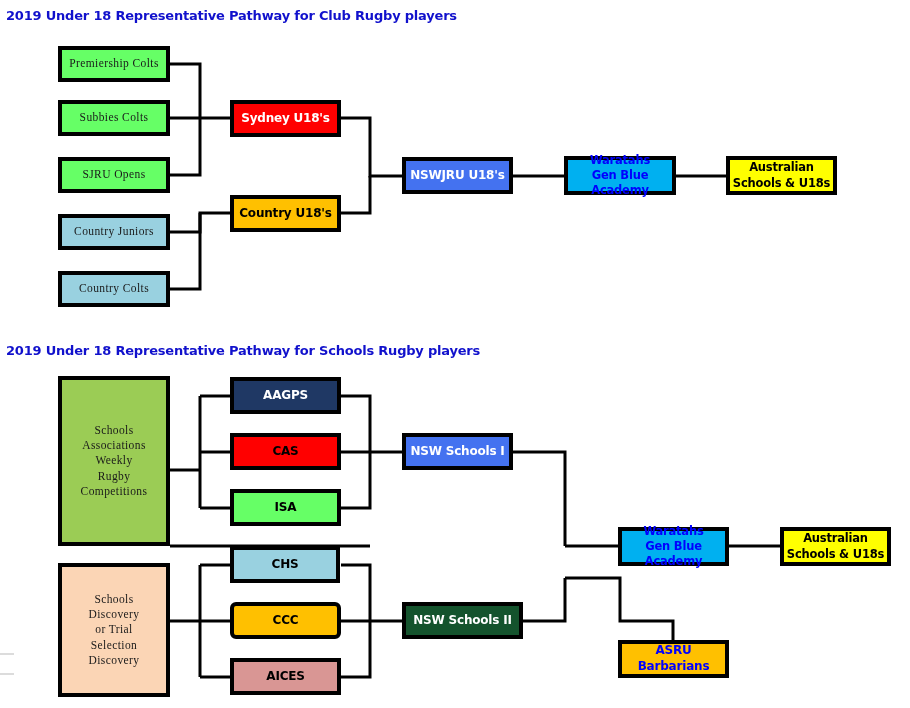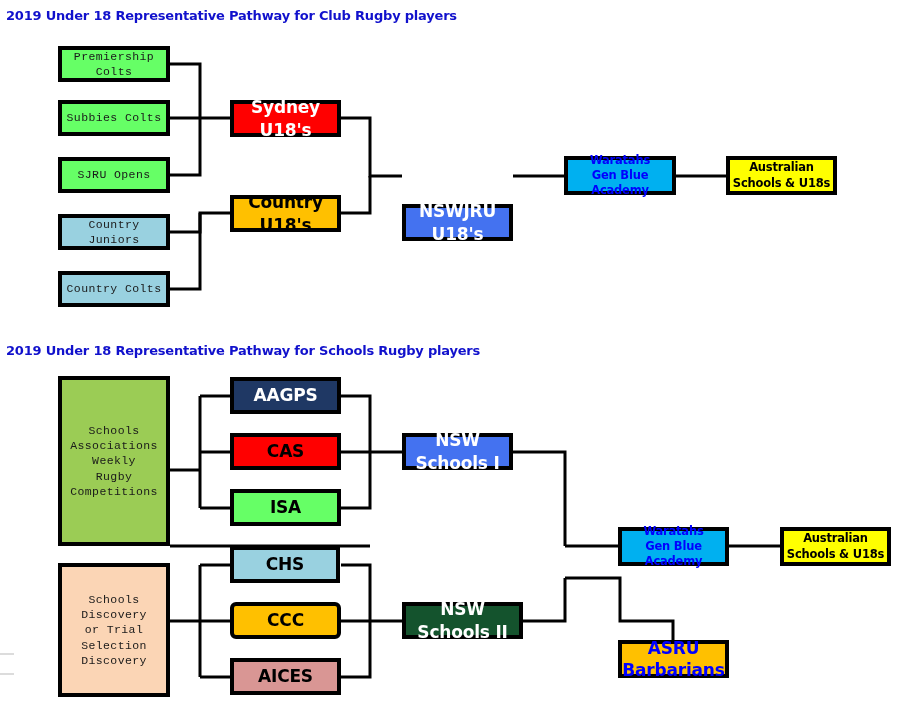--- a/index.html
+++ b/index.html
@@ -40,31 +40,31 @@
     align-items: center;
     justify-content: center;
     text-align: center;
     line-height: 1.32;
     z-index: 5;
   }
   .node .lbl { display: block; width: 100%; padding: 0 2px; }
 
   
   .thin {
-    font-family: Liberation Mono, monospace;
+    font-family: Liberation Serif, serif;
     font-weight: normal;
     font-size: 11.5px;
     color: #1a1a1a;
     letter-spacing: 0.4px;
   }
   
   .bold {
     font-family: "DejaVu Sans", sans-serif;
     font-weight: bold;
-    font-size: 17px;
+    font-size: 12px;
     letter-spacing: -0.2px;
   }
   .bold.sm { font-size: 11.5px; }
 
   .edge-line { stroke: #000000; stroke-width: 3; fill: none; }
   .artifact { position: absolute; background: #dcdcdc; height: 2px; width: 14px; }
 </style>
 </head>
 <body>
 
@@ -138,21 +138,21 @@
   <span class="lbl">Country Colts</span>
 </div>
 
 <div class="node bold" style="left:230px; top:100px; width:111px; height:37px; background:#ff0000; color:#ffffff;">
   <span class="lbl">Sydney U18's</span>
 </div>
 <div class="node bold" style="left:230px; top:195px; width:111px; height:37px; background:#ffc000; color:#000000;">
   <span class="lbl">Country U18's</span>
 </div>
 
-<div class="node bold" style="left:402px; top:157px; width:111px; height:37px; background:#4472f0; color:#ffffff;margin-top:47px;">
+<div class="node bold" style="left:402px; top:157px; width:111px; height:37px; background:#4472f0; color:#ffffff;">
   <span class="lbl">NSWJRU U18's</span>
 </div>
 
 <div class="node bold sm" style="left:564px; top:156px; width:112px; height:39px; background:#00b0f0; color:#0000ff;">
   <span class="lbl">
     <span>Waratahs</span><br>
     <span>Gen Blue Academy</span>
   </span>
 </div>
 

